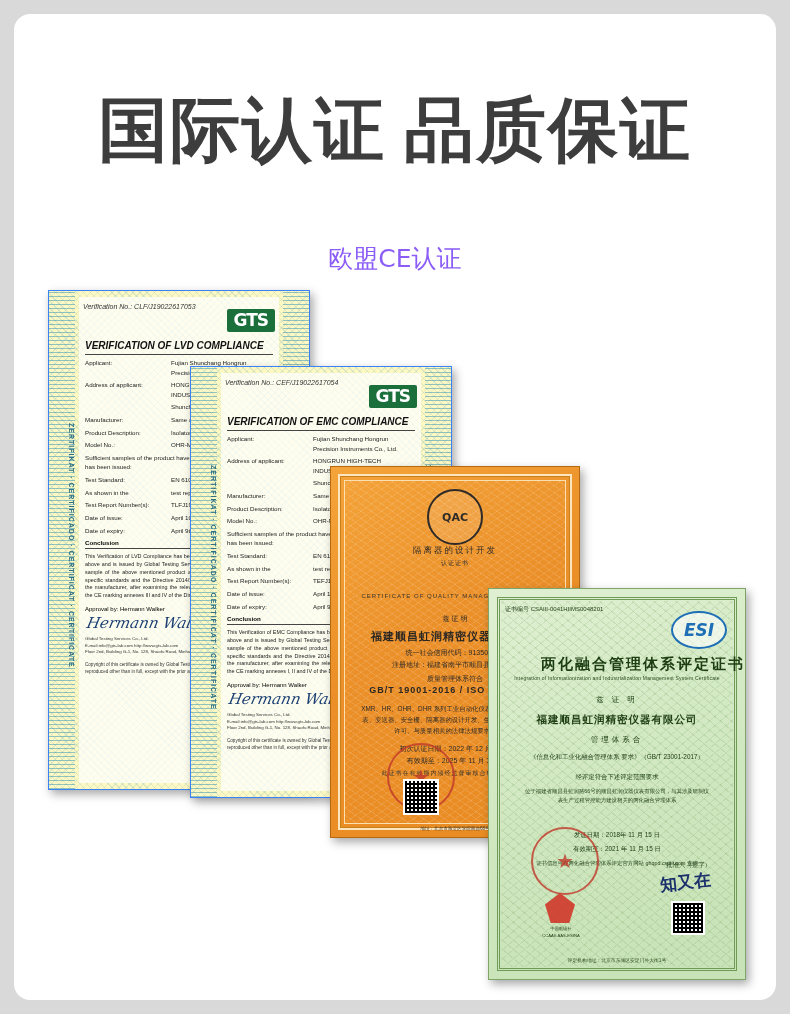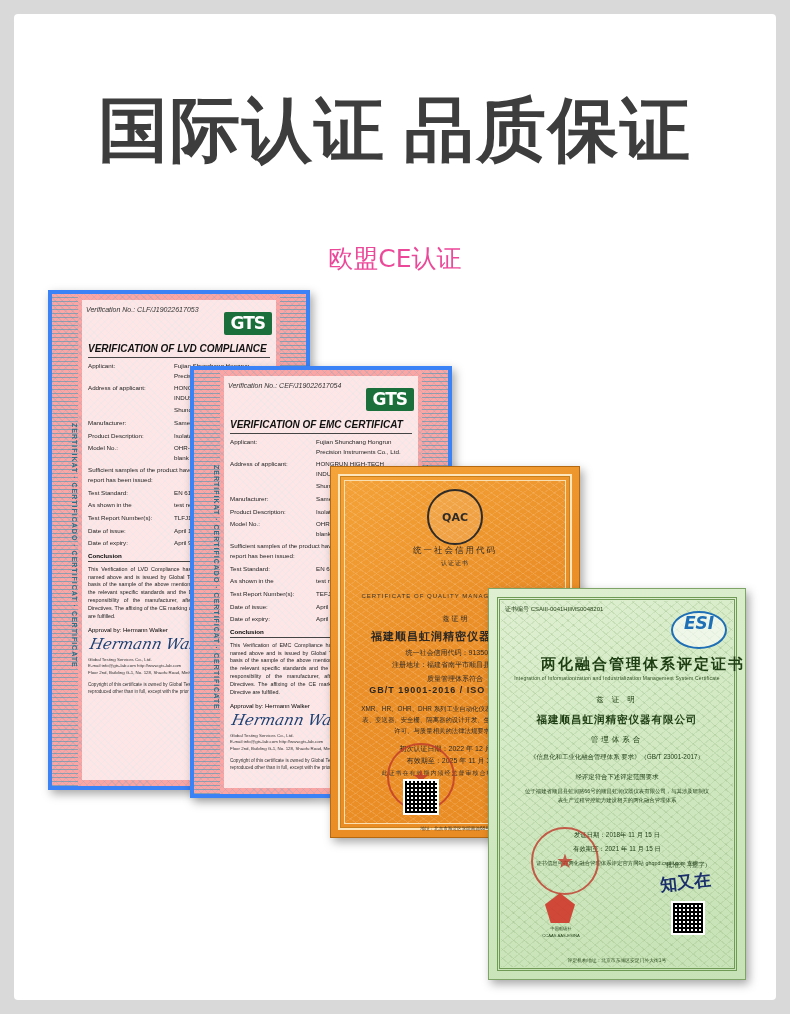--- a/index.html
+++ b/index.html
@@ -17,21 +17,21 @@
     background: #d9d9d9;
     overflow: hidden;
   }
   .sheet {
     position: absolute;
     left: 14px;
     top: 14px;
     width: 762px;
     height: 986px;
     background: #ffffff;
-    border-radius: 4px;
+    border-radius: 16px;
     overflow: hidden;
   }
   
   .headline {
     position: absolute;
     top: 70px;
     left: 0;
     width: 100%;
     text-align: center;
     font-size: 70px;
@@ -53,37 +53,37 @@
     font-family: "DejaVu Sans", "Liberation Sans", sans-serif;
     white-space: nowrap;
   }
   .subline2 {
     position: absolute;
     top: 228px;
     left: 0;
     width: 100%;
     text-align: center;
     font-size: 25px;
-    color: #ec4899;
+    color: #8b5cf6;
     font-family: "DejaVu Sans", "Liberation Sans", sans-serif;
     white-space: nowrap;
   }
 
   
   .cert {
     position: absolute;
     box-shadow: 3px 4px 9px rgba(0,0,0,0.35);
     box-sizing: border-box;
     overflow: hidden;
   }
 
   
   .gts {
-    background: #fca5a5;
-    border: 4px solid #3b82f6;
+    background: #fef9c3;
+    border: 1px solid #3b82f6;
   }
   .gts .guilloche {
     position: absolute;
     inset: 0;
     background:
       repeating-linear-gradient(45deg, rgba(90,165,190,0.20) 0px, rgba(90,165,190,0.20) 1px, transparent 1px, transparent 5px),
       repeating-linear-gradient(-45deg, rgba(90,165,190,0.16) 0px, rgba(90,165,190,0.16) 1px, transparent 1px, transparent 5px);
   }
   .gts .sidebar-l, .gts .sidebar-r {
     position: absolute;
@@ -301,21 +301,21 @@
   .esi-logo {
     position: absolute;
     right: 18px; top: 22px;
     width: 52px; height: 34px;
     border: 2px solid #1e6fb5;
     border-radius: 50%;
     color: #1e6fb5;
     font-weight: bold;
     font-size: 17px;
     font-style: italic;
-    display: flex; align-items: flex-start; justify-content: center;
+    display: flex; align-items: center; justify-content: center;
     background: rgba(255,255,255,0.6);
     font-family: "DejaVu Sans", sans-serif;
   }
   .esi-title { font-size: 15px; font-weight: bold; color: #1d3d12; letter-spacing: 2px; font-family: "DejaVu Sans", sans-serif; }
   .esi-en { font-size: 5px; color: #2b4a1e; letter-spacing: 0.2px; }
   .esi-sec { font-size: 7.5px; color: #1d3d12; letter-spacing: 3px; }
   .esi-company { font-size: 10.5px; font-weight: bold; color: #1d3d12; letter-spacing: 1px; }
   .esi-line { font-size: 6.4px; color: #22401a; line-height: 1.85; }
   .esi-small { font-size: 5.4px; color: #22401a; line-height: 1.7; }
   .esi-foot { font-size: 4.8px; color: #2b4a1e; }
@@ -416,21 +416,21 @@
       </div>
     </div>
 
     <div class="cert gts" style="left:176px; top:352px; width:262px; height:432px;">
       <div class="guilloche"></div>
       <div class="sidebar-l">ZERTIFIKAT · CERTIFICADO · CERTIFICAT · CERTIFICATE</div>
       <div class="sidebar-r">ZERTIFIKAT · CERTIFICADO · CERTIFICAT · CERTIFICATE</div>
       <div class="body">
         <div class="verif-no">Verification No.:  CEF/J19022617054</div>
         <div class="gts-logo">GTS</div>
-        <div class="gts-title">VERIFICATION OF EMC CERTIFICAT</div>
+        <div class="gts-title">VERIFICATION OF EMC COMPLIANCE</div>
         <div class="gts-rule"></div>
 
         <div class="kv">
             <span class="k">Applicant:</span>
             <span class="v">Fujian Shunchang Hongrun Precision Instruments Co., Ltd.</span>
           </div>
         <div class="kv">
             <span class="k">Address of applicant:</span>
             <span class="v">HONGRUN HIGH-TECH INDUSTRIAL PARK,</span>
           </div>
@@ -487,21 +487,21 @@
     </div>
 
     <div class="cert cqac" style="left:316px; top:452px; width:250px; height:372px;">
       <div class="frame"></div>
       <div class="frame2"></div>
       <div class="guilloche"></div>
 
       <div class="key-logo" style="top:22px;">
         <span>QAC</span>
       </div>
-      <div class="cqac-center cqac-cn-small" style="top:78px;">统一社会信用代码</div>
+      <div class="cqac-center cqac-cn-small" style="top:78px;">隔离器的设计开发</div>
       <div class="cqac-center cqac-sub" style="top:92px;">认证证书</div>
       <div class="cqac-center cqac-sub" style="top:126px;">CERTIFICATE OF QUALITY MANAGEMENT SYSTEM</div>
 
       <div class="cqac-center cqac-line" style="top:146px;">兹 证 明</div>
       <div class="cqac-center cqac-company" style="top:162px;">福建顺昌虹润精密仪器有限公司</div>
       <div class="cqac-center cqac-line" style="top:180px;">统一社会信用代码：91350721X</div>
       <div class="cqac-center cqac-line" style="top:192px;">注册地址：福建省南平市顺昌县工业园区</div>
       <div class="cqac-center cqac-line" style="top:206px;">质量管理体系符合</div>
       <div class="cqac-center cqac-std" style="top:218px;">GB/T 19001-2016 / ISO 9001:2015</div>
       <div class="cqac-scope" style="position:absolute; left:30px; right:30px; top:236px; text-align:center;">XMR、HR、OHR、DHR 系列工业自动化仪表、无纸记录仪、数显表、变送器、安全栅、隔离器的设计开发、生产、销售（涉及资质许可、与质量相关的法律法规要求的除外）</div>

